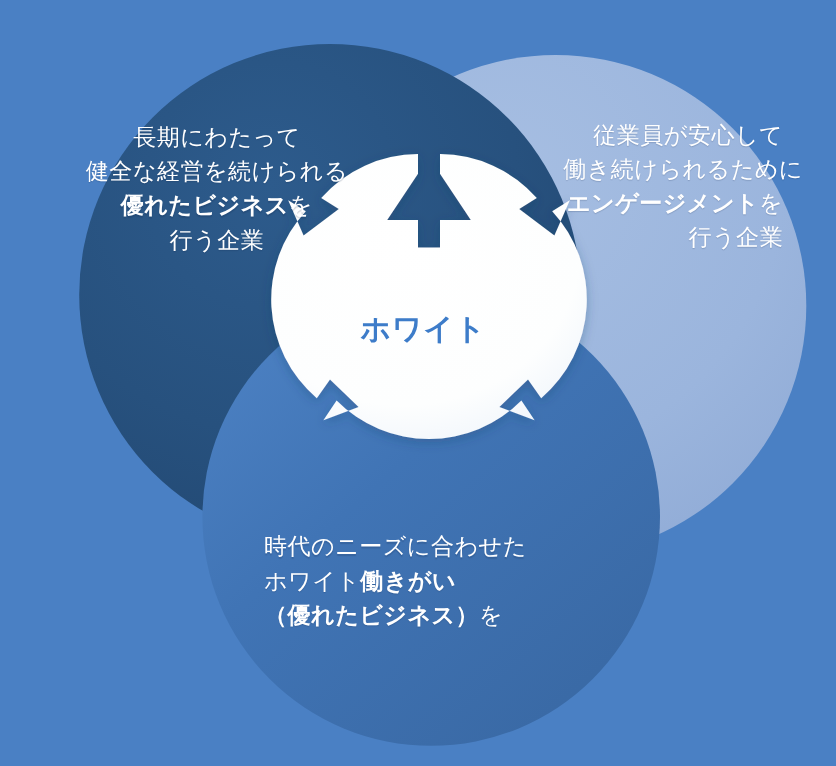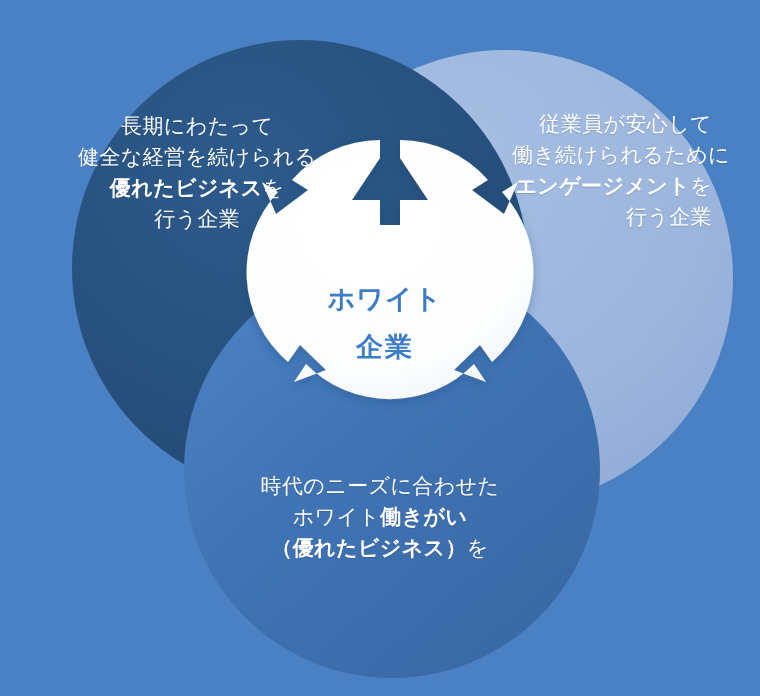--- a/index.html
+++ b/index.html
@@ -45,22 +45,22 @@
   }
   #label-governance {
     left: 512px;
     top: 110px;
     text-align: right;
     width: 200px;
     font-family: Liberation Mono, monospace;
   }
   #label-engagement {
     left: 240px;
-    top: 470px;
-    text-align: center;
+    top: 482px;
+    text-align: left;
     width: 280px;
   }
   #center-label {
     position: absolute;
     left: 300px;
     top: 275px;
     width: 170px;
     text-align: center;
     color: #3d7cc9;
     font-size: 27px;
@@ -145,21 +145,20 @@
               L 400 158
               L 428 200
               L 400 200
               L 400 225
               Z"></path>
     </g>
   </svg>
 
   <div id="center-label">
     <span class="center-line line-1">ホワイト</span>
-    <span class="center-line line-2">企業</span>
   </div>
 
   <div class="label-block" id="label-business">
     <span class="label-line">長期にわたって</span>
     <span class="label-line">健全な経営を続けられる</span>
     <span class="label-line"><b>優れたビジネス</b><span>を</span></span>
     <span class="label-line">行う企業</span>
   </div>
 
   <div class="label-block" id="label-governance">

